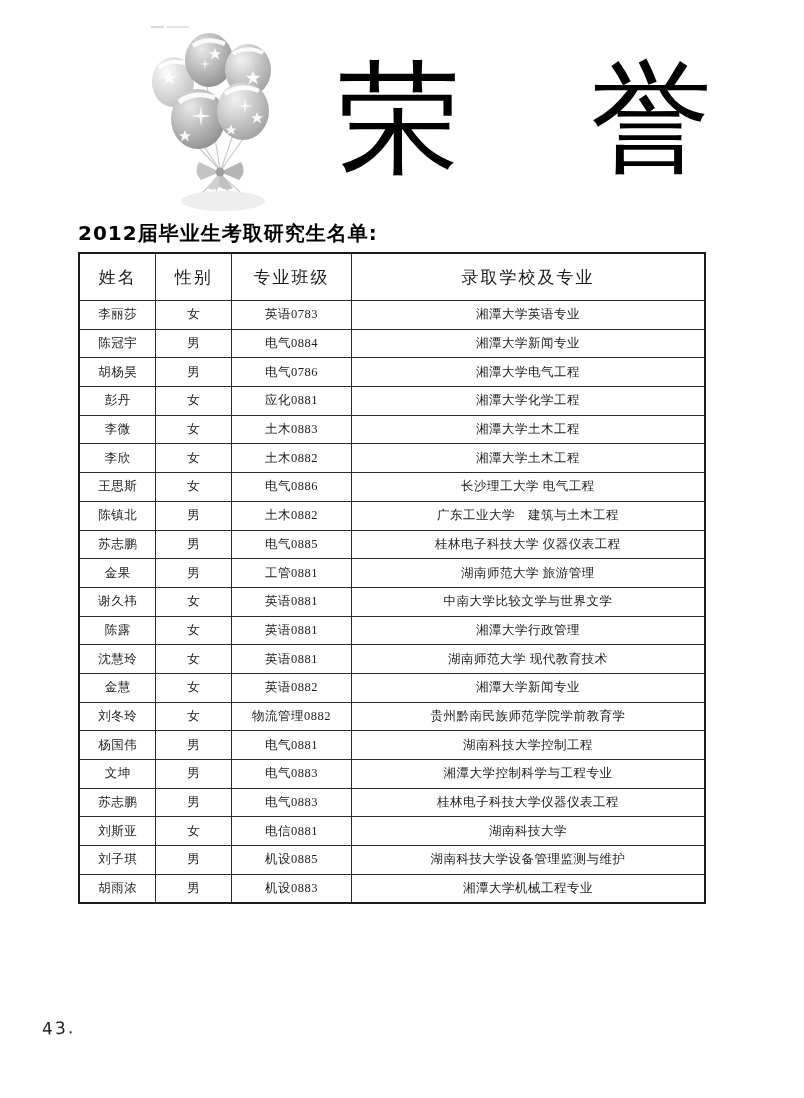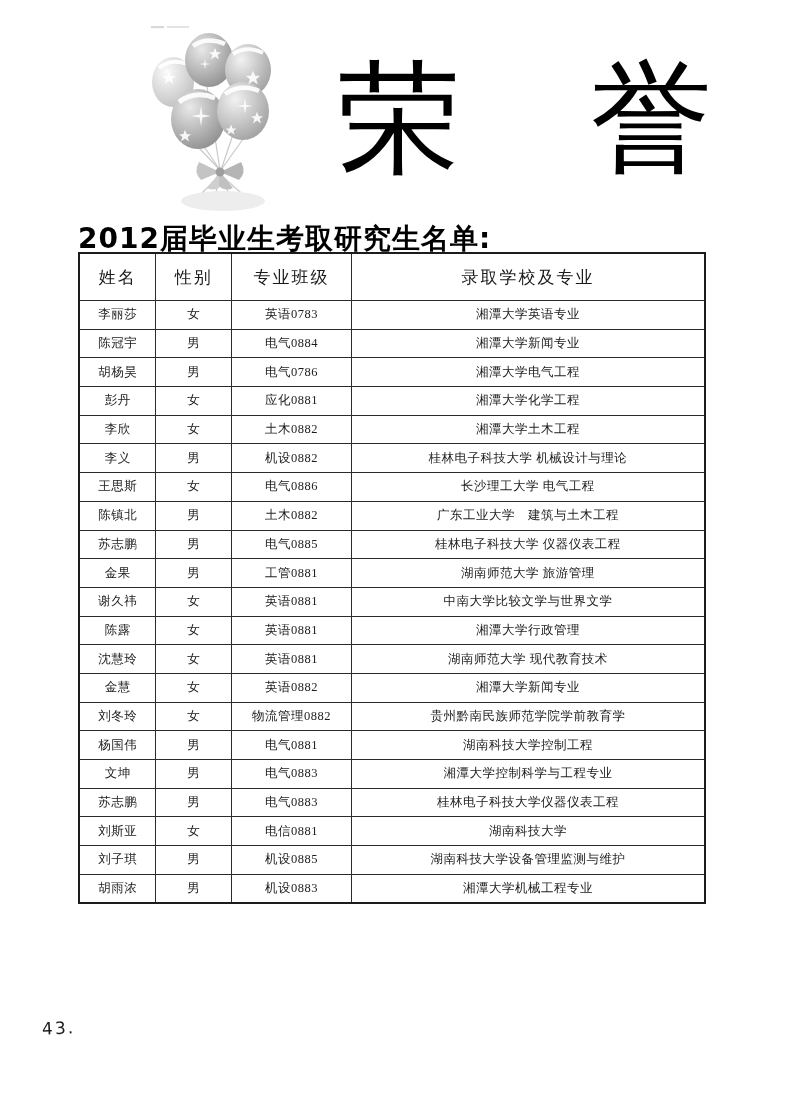--- a/index.html
+++ b/index.html
@@ -12,21 +12,21 @@
   .balloons{position:absolute;left:135px;top:20px;width:172px;height:198px;}
   .big-title{
     position:absolute;left:338px;top:40px;width:374px;height:160px;
     display:flex;justify-content:space-between;align-items:flex-start;
     font-family:"Liberation Serif","DejaVu Serif",serif;
     font-size:122px;line-height:158px;color:#000;font-weight:400;
   }
   .heading{
     position:absolute;left:78px;top:220px;
     font-family:"DejaVu Sans","Liberation Sans",sans-serif;
-    font-weight:bold;font-size:28px;letter-spacing:1px;color:#000;
+    font-weight:bold;font-size:20px;letter-spacing:1px;color:#000;
   }
   .tbl-wrap{position:absolute;left:78px;top:252px;width:628px;}
   table.tbl{
     width:628px;border-collapse:collapse;table-layout:fixed;
     border:2px solid #1c1c1c;
   }
   table.tbl th, table.tbl td{
     border:1px solid #2b2b2b;text-align:center;vertical-align:middle;
     overflow:hidden;white-space:nowrap;
   }
@@ -157,30 +157,30 @@
             <td>电气0786</td>
             <td>湘潭大学电气工程</td>
           </tr>
           <tr>
             <td>彭丹</td>
             <td>女</td>
             <td>应化0881</td>
             <td>湘潭大学化学工程</td>
           </tr>
           <tr>
+            <td>李微</td>
+            <td>女</td>
+            <td>土木0883</td>
+            <td>湘潭大学土木工程</td>
+          </tr>
+          <tr>
             <td>李欣</td>
             <td>女</td>
             <td>土木0882</td>
             <td>湘潭大学土木工程</td>
-          </tr>
-          <tr>
-            <td>李义</td>
-            <td>男</td>
-            <td>机设0882</td>
-            <td>桂林电子科技大学 机械设计与理论</td>
           </tr>
           <tr>
             <td>王思斯</td>
             <td>女</td>
             <td>电气0886</td>
             <td>长沙理工大学 电气工程</td>
           </tr>
           <tr>
             <td>陈镇北</td>
             <td>男</td>

